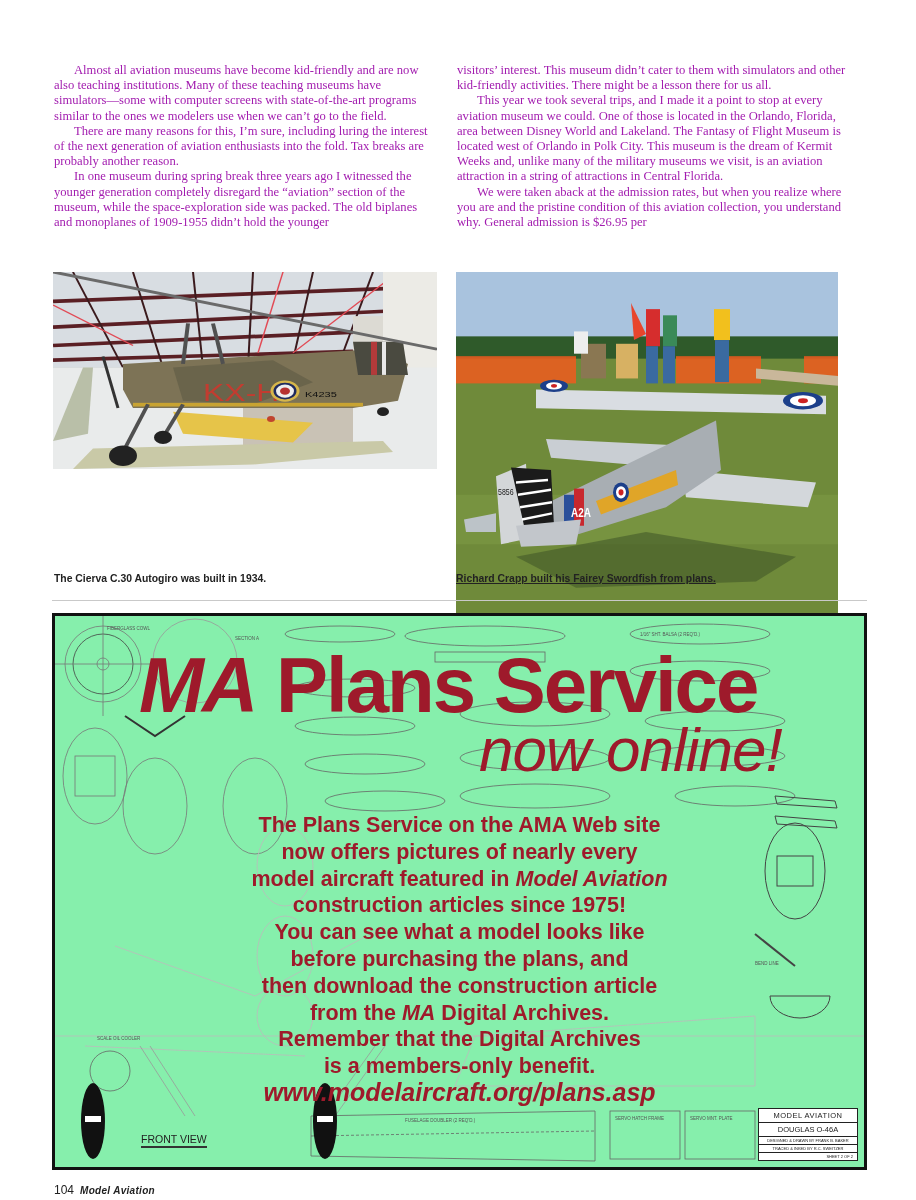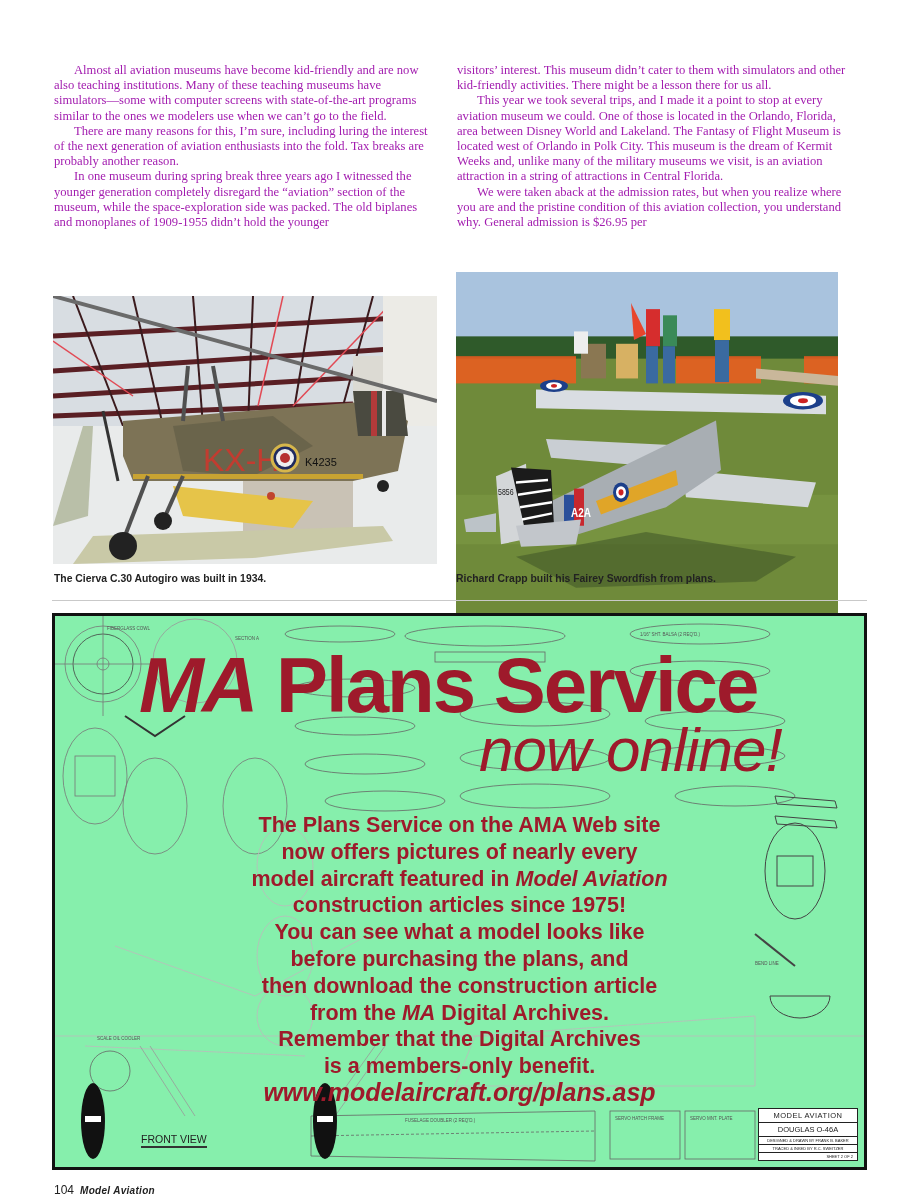--- a/index.html
+++ b/index.html
@@ -11,30 +11,30 @@
       text-align: left; color: #a21caf;
     }
     .col-left { left: 54px; width: 380px; }
     .col-right { left: 457px; width: 396px; }
     .col-text p { text-indent: 20px; }
     .col-text p.noindent { text-indent: 0; }
 
     .photo {
       position: absolute; top: 272px; overflow: hidden;
     }
-    .photo-left { left: 53px; width: 384px; height: 268px; background: #bfc3c4; margin-top: 24px; }
+    .photo-left { left: 53px; width: 384px; height: 197px; background: #bfc3c4; }
     .photo-right { left: 456px; width: 382px; height: 354px; background: #6f8a3a; }
     .photo svg { display: block; width: 100%; height: 100%; }
 
     .caption {
       position: absolute; top: 573px; font-family: "Liberation Sans", sans-serif;
       font-weight: bold; font-size: 10.4px; color: #222;
     }
     .caption-left { left: 54px; }
-    .caption-right { left: 456px; }
+    .caption-right { left: 456px; text-decoration: underline; }
 
     .rule { position: absolute; left: 52px; width: 815px; top: 600px; height: 1px; background: #c9c9c9; }
 
     .ad {
       position: absolute; left: 52px; top: 613px; width: 815px; height: 557px;
       border: 3px solid #111; background: #86efac; overflow: hidden;
     }
     .ad svg.bp { position: absolute; left: 0; top: 0; width: 100%; height: 100%; }
 
     .ad-title {

